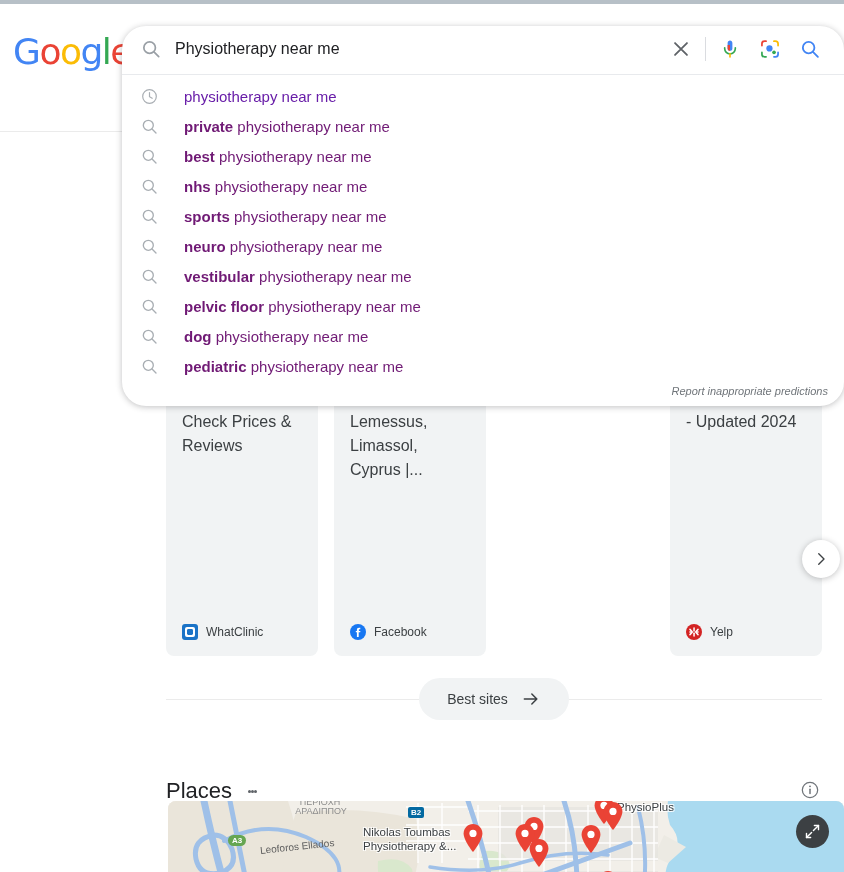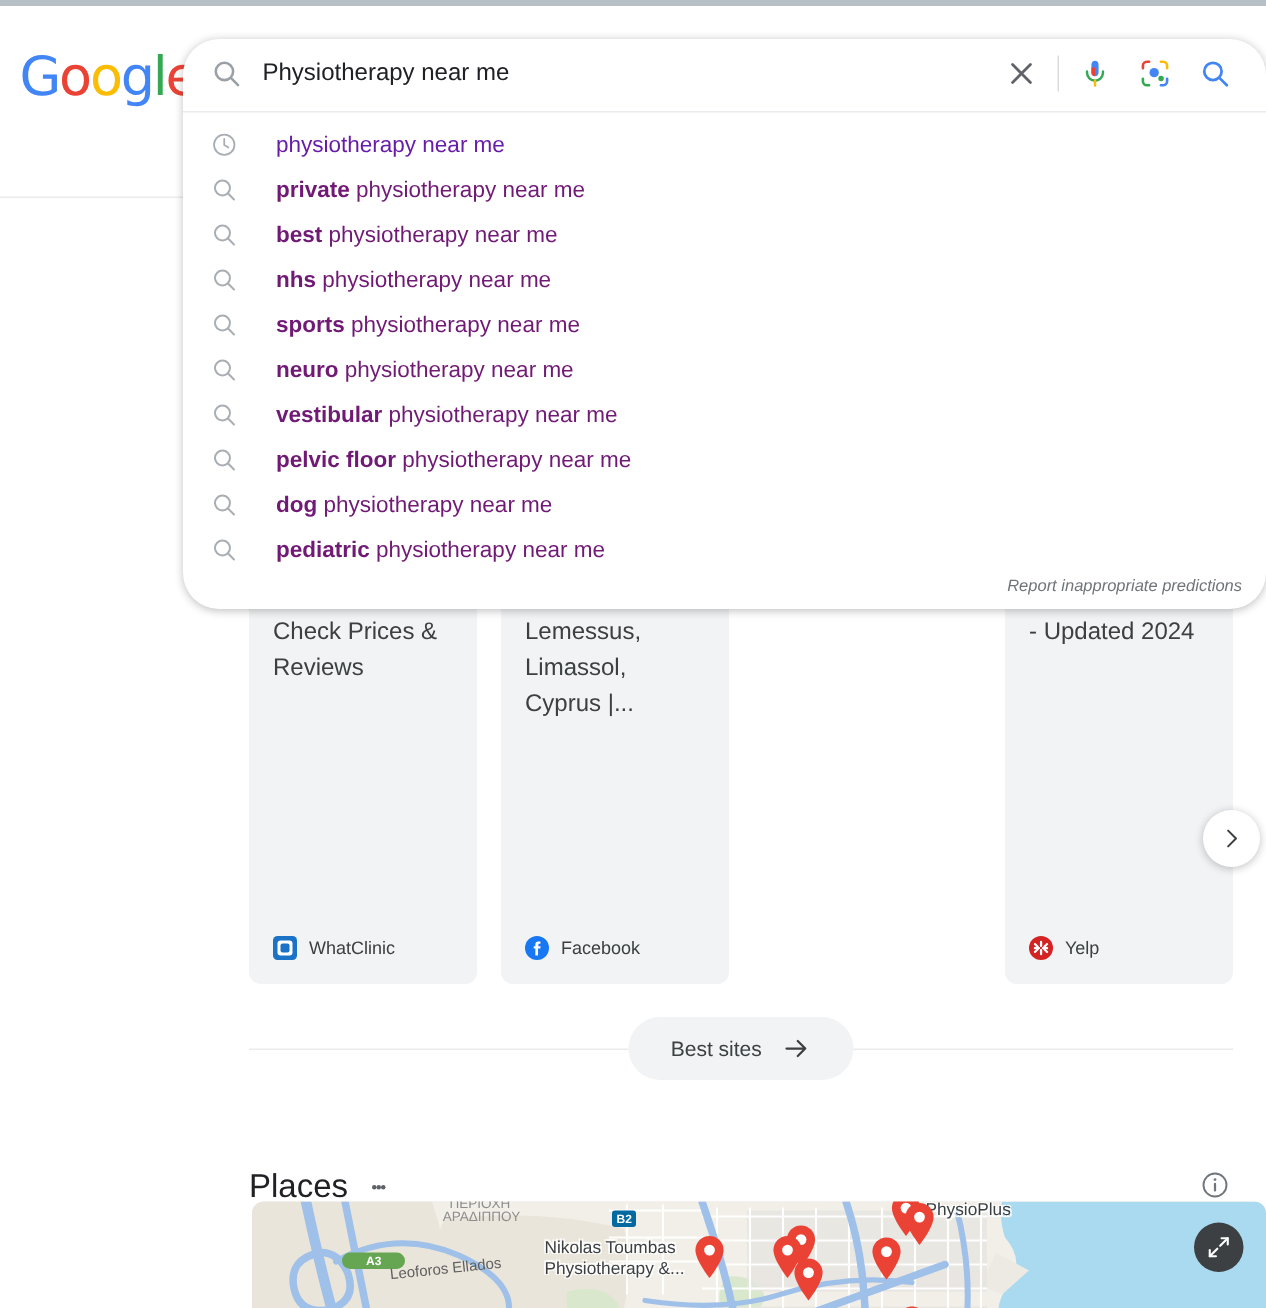--- a/index.html
+++ b/index.html
@@ -144,21 +144,21 @@
     position:absolute; font-size:11.5px; color:#3c4043; line-height:13px;
     font-family:"Liberation Sans", sans-serif;
     text-shadow: -1px -1px 0 rgba(255,255,255,.9), 1px -1px 0 rgba(255,255,255,.9),
                  -1px 1px 0 rgba(255,255,255,.9), 1px 1px 0 rgba(255,255,255,.9);
     white-space:nowrap;
   }
   .road-shield {
     position:absolute; background:#0369a1; color:#fff; font-size:8px;
     border-radius:2px; padding:1px 3px; font-weight:700; line-height:9px;
   }
-  .road-shield.green { background:#66a652; border-radius:7px; padding:1px 16px; }
+  .road-shield.green { background:#66a652; border-radius:7px; padding:1px 4px; }
   .map-txt {
     position:absolute; font-size:9px; color:#8d8d8d; line-height:10px;
     text-align:center; white-space:nowrap;
   }
   .map-txt.road { color:#5f5f5f; font-size:10px; }
 </style>
 </head>
 <body>
 
 <div id="page">

